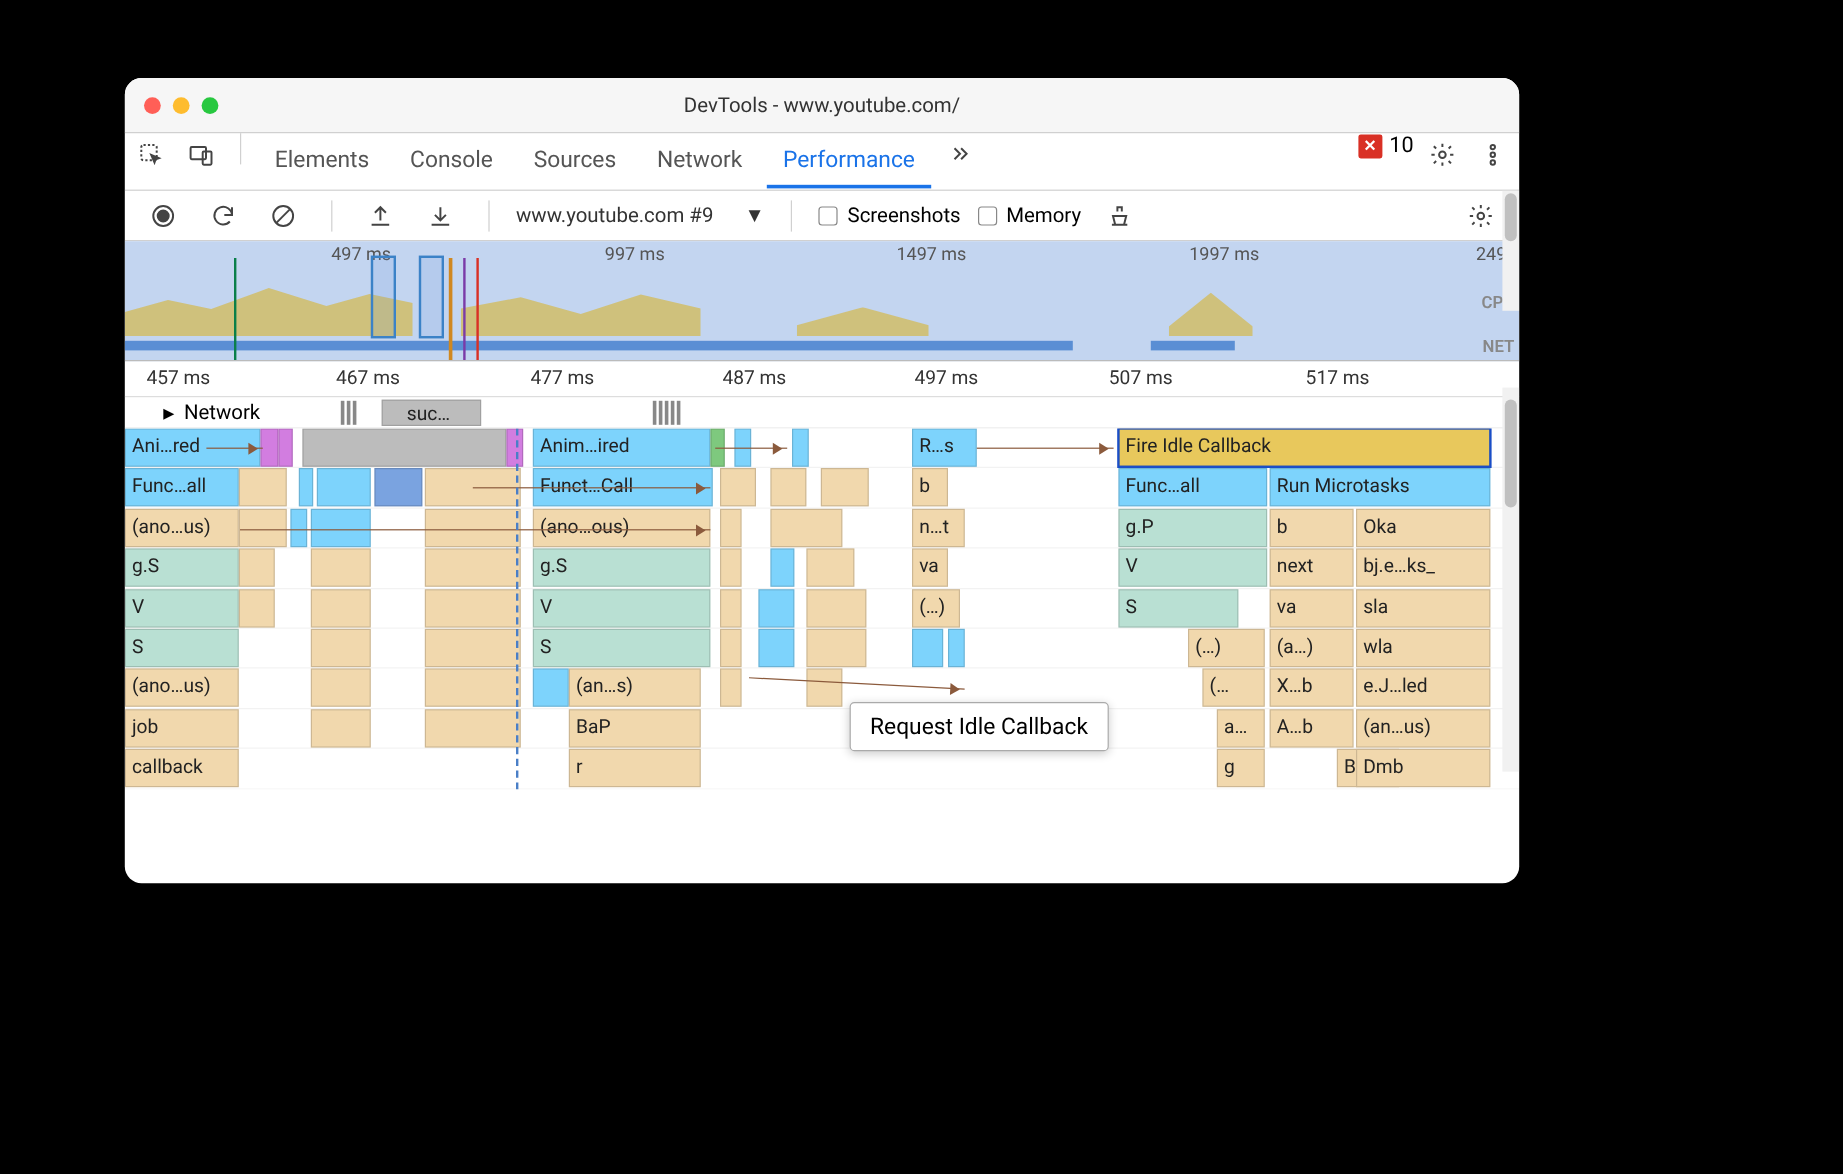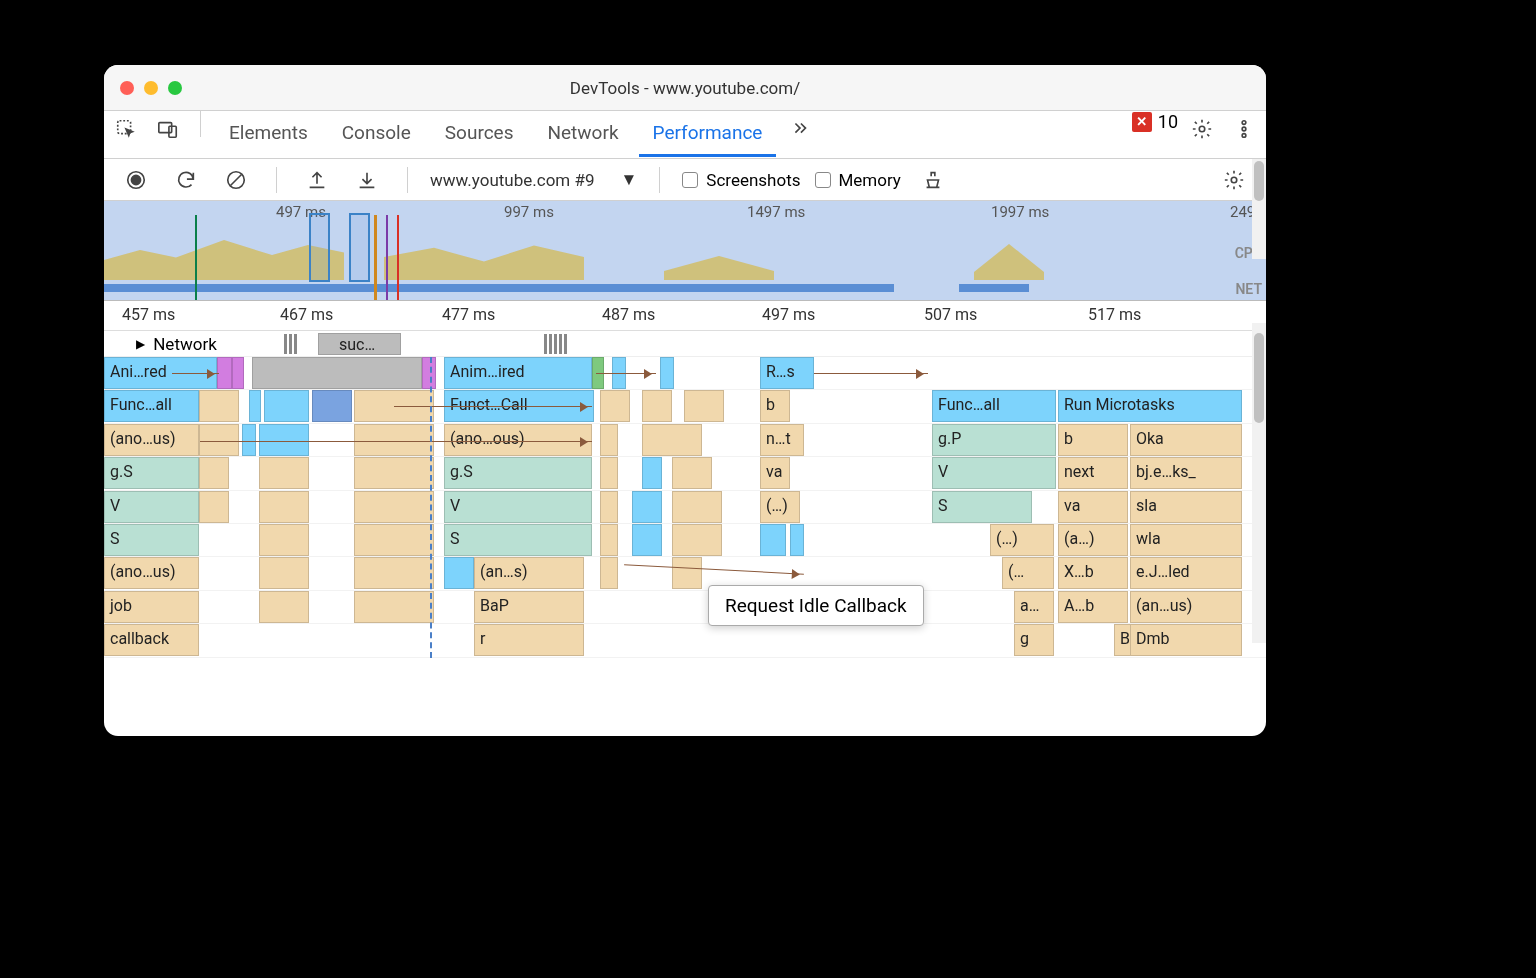--- a/index.html
+++ b/index.html
@@ -218,20 +218,21 @@
       <div class="fb c-yel" style="left:0;width:113px">Ani…red</div>
       <div class="fb c-purp" style="left:113px;width:15px"></div>
       <div class="fb c-purp" style="left:128px;width:10px"></div>
       <div class="fb c-gray" style="left:148px;width:170px"></div>
       <div class="fb c-purp" style="left:318px;width:14px"></div>
       <div class="fb c-yel" style="left:340px;width:148px">Anim…ired</div>
       <div class="fb c-grn" style="left:488px;width:12px"></div>
       <div class="fb c-yel" style="left:508px;width:14px"></div>
       <div class="fb c-yel" style="left:556px;width:14px"></div>
       <div class="fb c-yel" style="left:656px;width:54px">R…s</div>
+      <div class="fb c-sel" style="left:828px;width:310px">Fire Idle Callback</div>
       <div class="arrow" style="left:68px;top:16px;width:47px"></div>
       <div class="arrow" style="left:492px;top:16px;width:60px"></div>
       <div class="arrow" style="left:710px;top:16px;width:114px"></div>
     </div>
 
     <div class="frow">
       <div class="fb c-yel" style="left:0;width:95px">Func…all</div>
       <div class="fb c-tan" style="left:95px;width:40px"></div>
       <div class="fb c-yel" style="left:145px;width:10px"></div>
       <div class="fb c-yel" style="left:160px;width:45px"></div>

